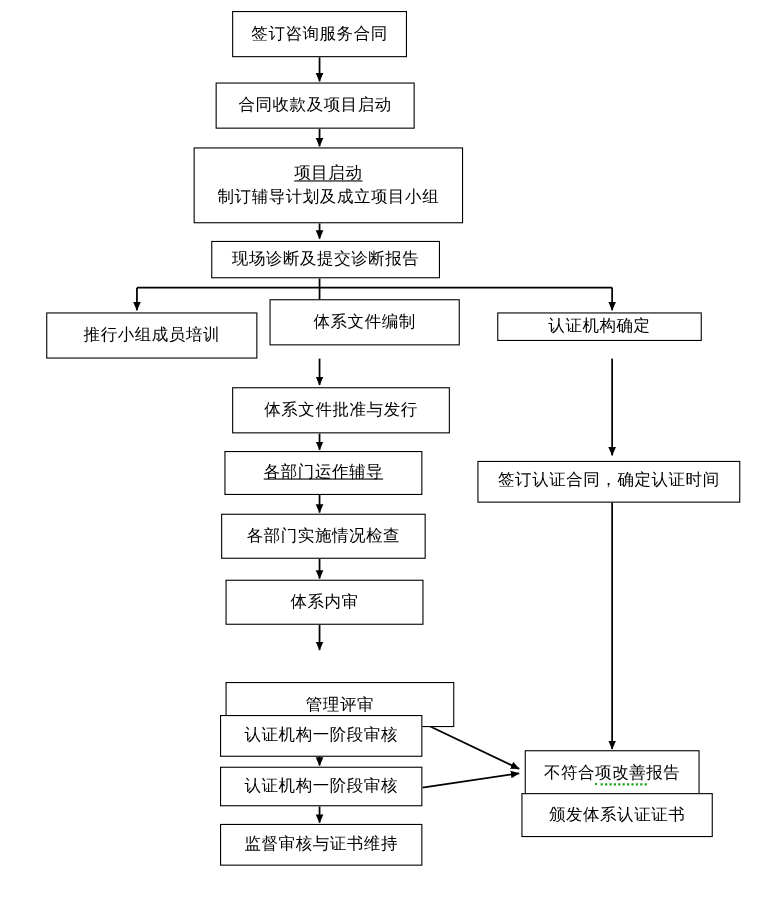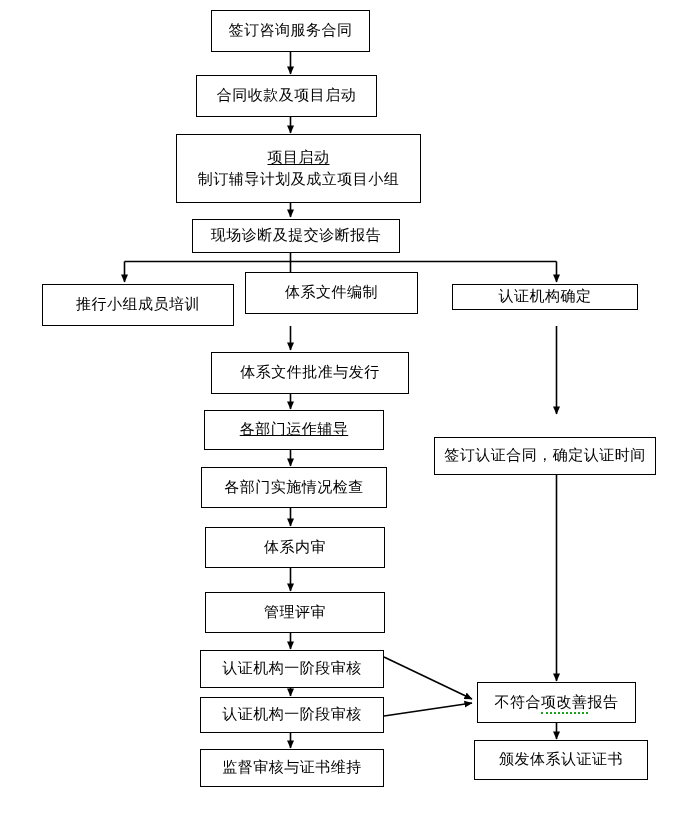--- a/index.html
+++ b/index.html
@@ -133,41 +133,41 @@
   </div>
 
   <div class="node" style="left:201px; top:467px; width:186px; height:41px;">
     <span>各部门实施情况检查</span>
   </div>
 
   <div class="node" style="left:205px; top:527px; width:180px; height:41px;">
     <span>体系内审</span>
   </div>
 
-  <div class="node" style="left:205px; top:592px; width:180px; height:41px;">
+  <div class="node" style="left:205px; top:620px; width:208px; height:41px;">
     <span>管理评审</span>
   </div>
 
   <div class="node" style="left:200px; top:650px; width:184px; height:38px;">
     <span>认证机构一阶段审核</span>
   </div>
 
   <div class="node" style="left:200px; top:697px; width:184px; height:36px;">
     <span>认证机构一阶段审核</span>
   </div>
 
   <div class="node" style="left:200px; top:749px; width:184px; height:38px;">
     <span>监督审核与证书维持</span>
   </div>
 
-  <div class="node" style="left:434px; top:437px; width:222px; height:38px;font-family:Liberation Serif, serif;">
+  <div class="node" style="left:434px; top:419px; width:239px; height:38px;font-family:Liberation Serif, serif;">
     <span>签订认证合同，确定认证时间</span>
   </div>
 
   <div class="node" style="left:477px; top:682px; width:159px; height:41px;">
     <span class="spell"><span>不符合</span><span class="bad">项改善</span><span>报告</span></span>
   </div>
 
-  <div class="node" style="left:474px; top:740px; width:174px; height:40px;">
+  <div class="node" style="left:474px; top:721px; width:174px; height:40px;">
     <span>颁发体系认证证书</span>
   </div>
 
 </div>
 
 </body></html>

